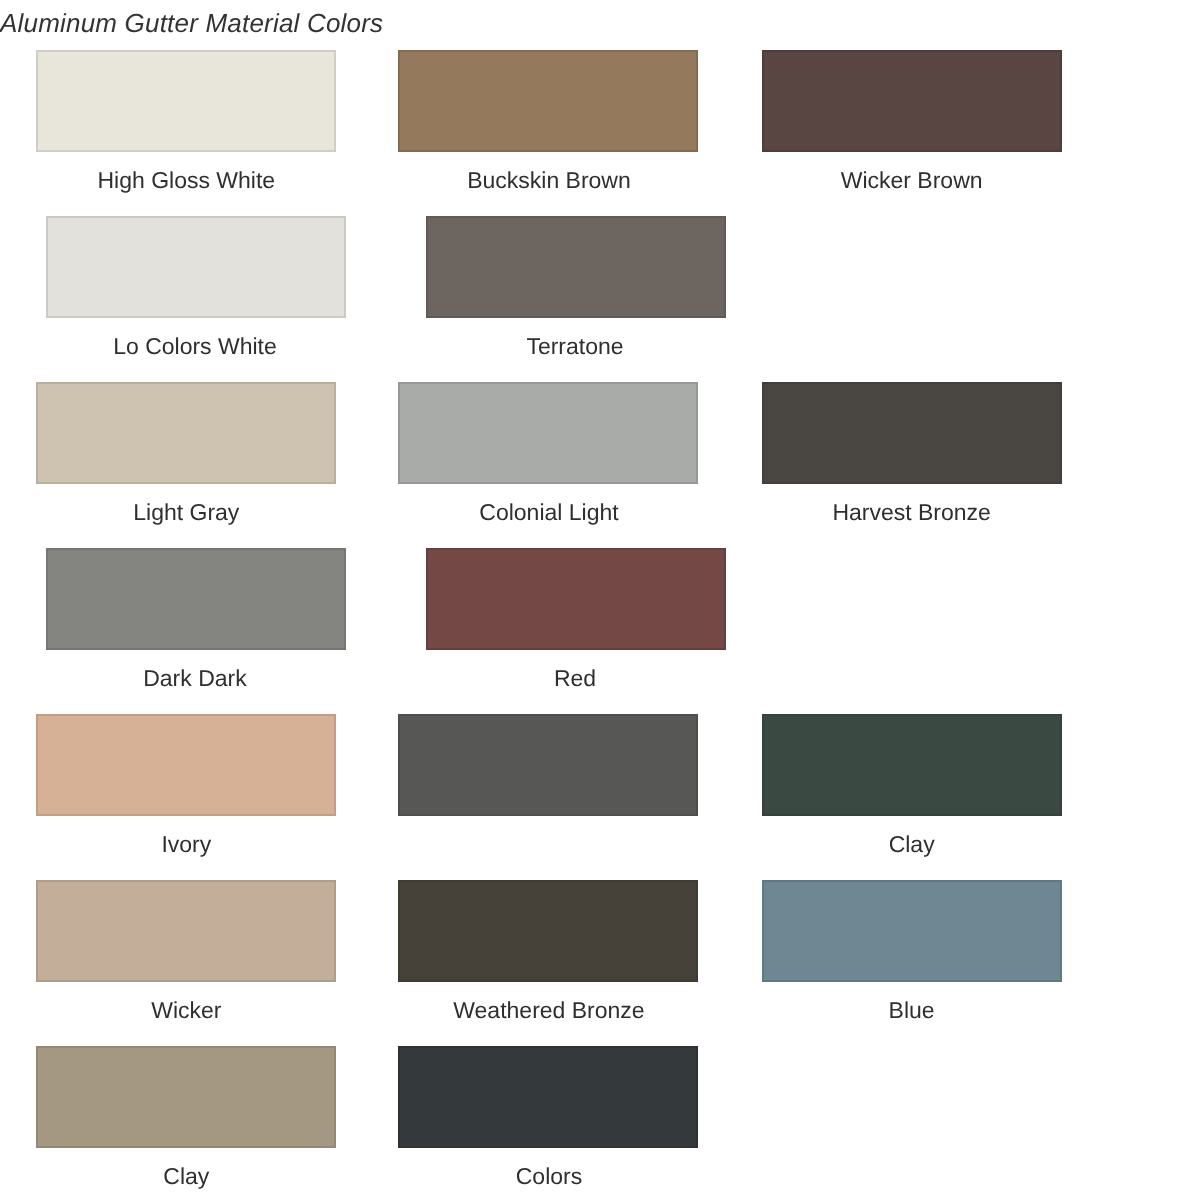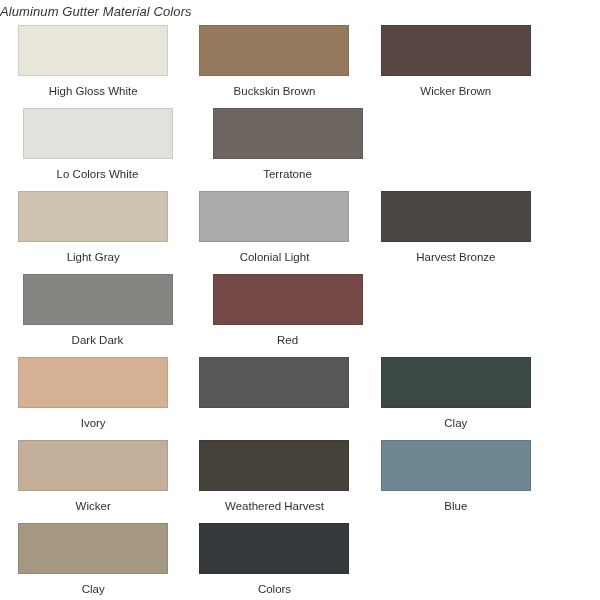--- a/index.html
+++ b/index.html
@@ -136,21 +136,21 @@
           <div class="swatch-label">Clay</div>
         </div>
       </div>
       <div class="swatch-row">
         <div class="swatch-cell">
           <div class="swatch-chip" style="background: rgb(195, 174, 153);"></div>
           <div class="swatch-label">Wicker</div>
         </div>
         <div class="swatch-cell">
           <div class="swatch-chip" style="background: rgb(71, 66, 57);"></div>
-          <div class="swatch-label">Weathered Harvest</div>
+          <div class="swatch-label">Weathered Bronze</div>
         </div>
         <div class="swatch-cell">
           <div class="swatch-chip" style="background: rgb(110, 135, 147);"></div>
           <div class="swatch-label">Blue</div>
         </div>
       </div>
       <div class="swatch-row">
         <div class="swatch-cell">
           <div class="swatch-chip" style="background: rgb(164, 152, 131);"></div>
           <div class="swatch-label">Clay</div>

